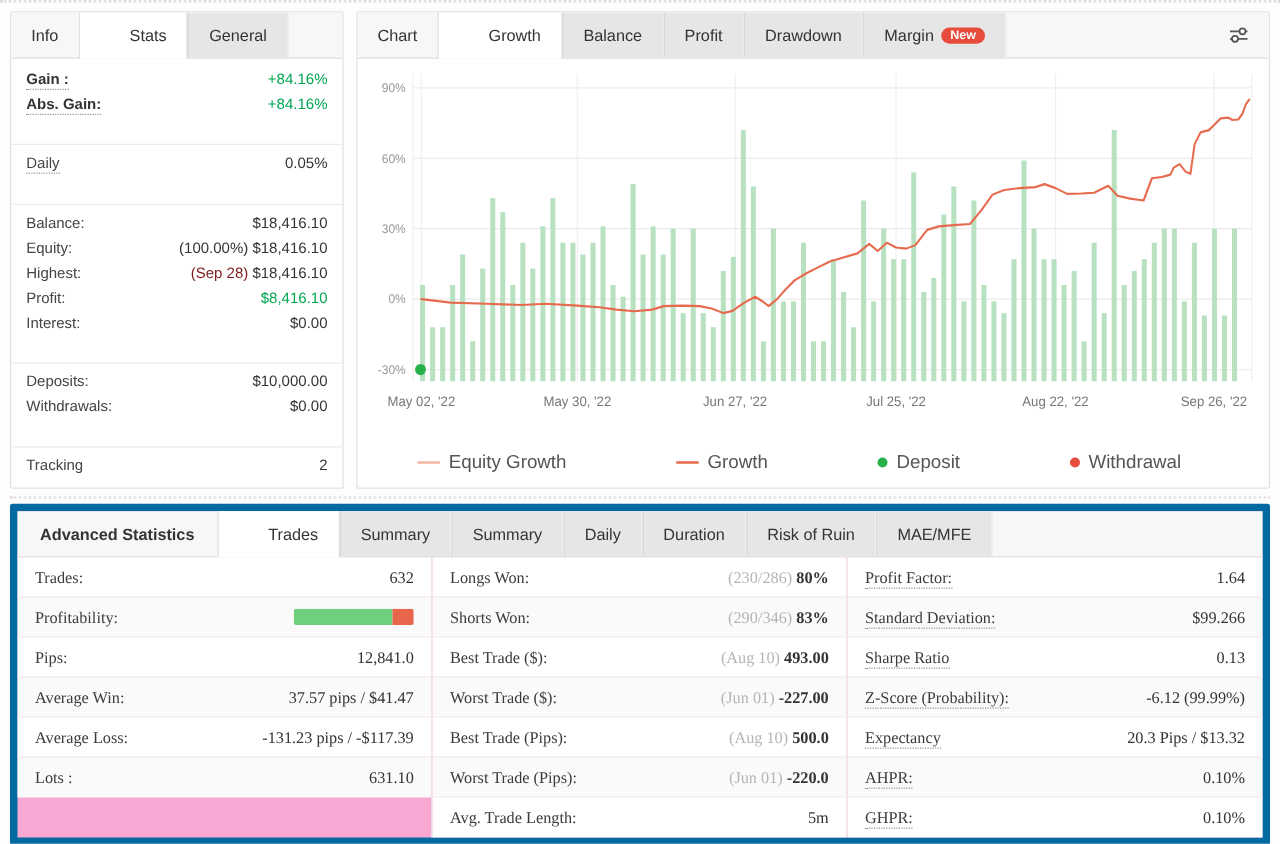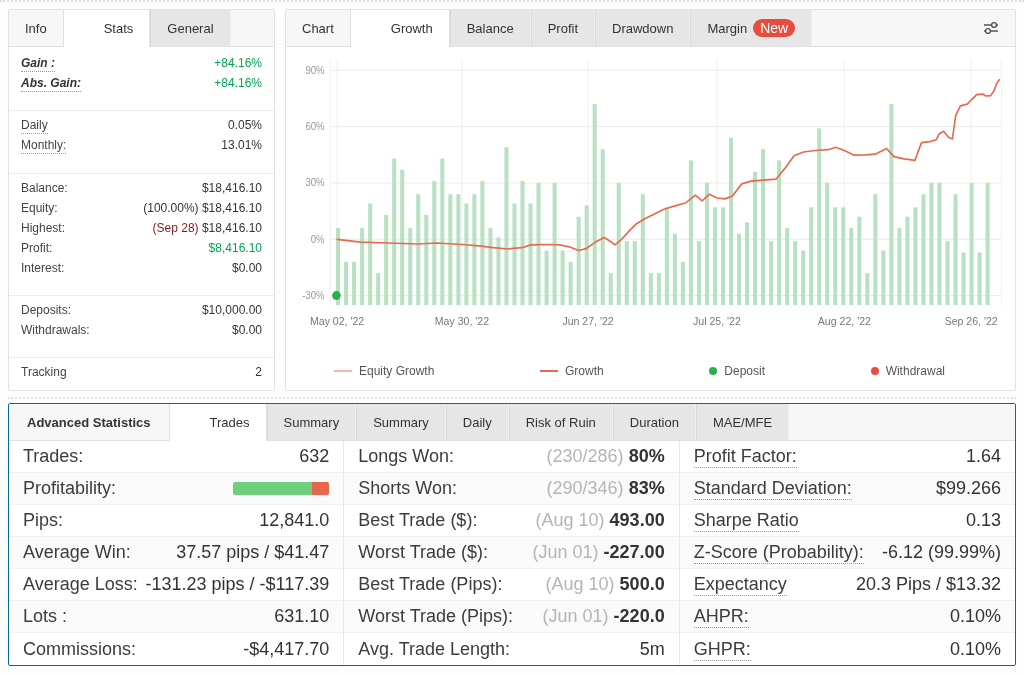--- a/index.html
+++ b/index.html
@@ -14,51 +14,51 @@
   .panel { background:#fff; border:1px solid #e2e2e2; border-radius:2px; overflow:hidden; }
   .left-panel { width:267px; display:flex; flex-direction:column; }
   .chart-panel { flex:1; display:flex; flex-direction:column; }
 
   
   .tabbar { background:#f7f7f7; border-bottom:1px solid #e0e0e0; display:flex; align-items:stretch; height:37px; flex:none; }
   .tab { font-size:13px; color:#333; padding:0 16px; display:flex; align-items:center; gap:6px; cursor:pointer; white-space:nowrap; }
   .tab.plain { background:transparent; }
   .tab.boxed { background:#e6e6e6; border-left:1px solid #d9d9d9; border-right:1px solid #efefef; }
   .tab.active { background:#fff; border-left:1px solid #e0e0e0; border-right:1px solid #e0e0e0; margin-bottom:-1px;padding-left:40px; }
-  .tab .badge { background:#e74c3c; color:#fff; font-size:14px; font-weight:400; padding:1px 7px; border-radius:9px; }
+  .tab .badge { background:#e74c3c; color:#fff; font-size:10px; font-weight:700; padding:1px 7px; border-radius:9px; }
   .tabbar .title-label { font-size:13px; font-weight:700; color:#333; padding:0 18px; display:flex; align-items:center; }
   .tabbar-spacer { flex:1; }
   .gear-wrap { display:flex; align-items:center; padding-right:14px; cursor:pointer; }
 
   
   .info-groups { flex:1; display:flex; flex-direction:column; justify-content:space-between; padding:2px 0 4px 0; }
   .info-group { padding:4px 0; }
   .info-group + .info-group { border-top:1px solid #ececec; }
   .info-row { display:flex; justify-content:space-between; align-items:center; padding:3px 12px; font-size:12px; }
   .info-row .lbl { color:#444; }
-  .info-row.em .lbl { font-weight:700; color:#333;font-style:italic; }
+  .info-row.em .lbl { font-weight:700; color:#333; }
   .u { border-bottom:1px dotted #9a9a9a; padding-bottom:1px; }
   .val { color:#333; text-align:right; }
   .val.green { color:#00a651; font-weight:400; }
   .val .muted { color:#7f1d1d; font-weight:400; }
 
   
   .chart-body { flex:1; padding:6px 4px 0 4px; }
   .legend { display:flex; justify-content:space-between; padding:4px 70px 12px 48px; }
-  .legend-item { display:flex; align-items:center; gap:7px; font-size:12px; color:#555; }
+  .legend-item { display:flex; align-items:center; gap:7px; font-size:15px; color:#555; }
   .sw-line { width:18px; height:0; border-top:2px solid; }
   .sw-dot { width:8px; height:8px; border-radius:50%; }
 
   
   .bottom-sep { border-top:2px dotted #e2e2e2; margin:6px 0 4px 0; }
-  .stats-panel { background:#f9a8d4; border:1px solid #0369a1; border-radius:2px; }
+  .stats-panel { background:#f9a8d4; border:6px solid #0369a1; border-radius:2px; }
   .stats-grid { display:grid; grid-template-columns:1fr 1fr 1fr; }
   .stat-col { border-right:1px solid #e8e8e8; }
   .stat-col:last-child { border-right:none; }
-  .stat-row { display:flex; justify-content:space-between; align-items:center; height:32px; padding:0 14px; font-size:18px; border-bottom:1px solid #f0f0f0; background:#fff; }
+  .stat-row { display:flex; justify-content:space-between; align-items:center; height:32px; padding:0 14px; font-size:13px; border-bottom:1px solid #f0f0f0; background:#fff;font-family:Liberation Serif, serif; }
   .stat-row.alt { background:#fafafa; }
   .stat-row:last-child { border-bottom:none; }
   .stat-row .lbl { color:#3c3c3c; }
   .stat-row .val { color:#333; }
   .stat-row .val .muted { color:#b5b5b5; }
   .stat-row .val .b { font-weight:700; }
   .profit-bar { width:96px; height:13px; display:flex; border-radius:2px; overflow:hidden; }
   .profit-bar .g { background:#6ecf7d; }
   .profit-bar .r { background:#e8664c; }
 
@@ -90,24 +90,20 @@
             </div>
             <div class="info-row em">
               <span class="lbl"><span class="u">Abs. Gain:</span></span>
               <span class="val green">+84.16%</span>
             </div>
           </div>
           <div class="info-group">
             <div class="info-row">
               <span class="lbl"><span class="u">Daily</span></span>
               <span class="val">0.05%</span>
-            </div>
-            <div class="info-row">
-              <span class="lbl"><span class="u">Monthly:</span></span>
-              <span class="val">13.01%</span>
             </div>
           </div>
           <div class="info-group">
             <div class="info-row">
               <span class="lbl"><span>Balance:</span></span>
               <span class="val">$18,416.10</span>
             </div>
             <div class="info-row">
               <span class="lbl"><span>Equity:</span></span>
               <span class="val">(100.00%) $18,416.10</span>
@@ -319,24 +315,24 @@
         <span class="tab boxed">
           <span>Summary</span>
         </span>
         <span class="tab boxed">
           <span>Summary</span>
         </span>
         <span class="tab boxed">
           <span>Daily</span>
         </span>
         <span class="tab boxed">
+          <span>Duration</span>
+        </span>
+        <span class="tab boxed">
           <span>Risk of Ruin</span>
-        </span>
-        <span class="tab boxed">
-          <span>Duration</span>
         </span>
         <span class="tab boxed">
           <span>MAE/MFE</span>
         </span>
       </div>
     <div class="stats-grid" id="stats-grid">
         <div class="stat-col">
           <div class="stat-row">
             <span class="lbl"><span>Trades:</span></span>
             <span class="val"><span>632</span></span>
@@ -357,24 +353,20 @@
             <span class="val"><span>37.57 pips / $41.47</span></span>
           </div>
           <div class="stat-row">
             <span class="lbl"><span>Average Loss:</span></span>
             <span class="val"><span>-131.23 pips / -$117.39</span></span>
           </div>
           <div class="stat-row alt">
             <span class="lbl"><span>Lots :</span></span>
             <span class="val"><span>631.10</span></span>
           </div>
-          <div class="stat-row">
-            <span class="lbl"><span>Commissions:</span></span>
-            <span class="val"><span>-$4,417.70</span></span>
-          </div>
         </div>
         <div class="stat-col">
           <div class="stat-row">
             <span class="lbl"><span>Longs Won:</span></span>
             <span class="val"><span class="muted">(230/286) </span><span class="b">80%</span></span>
           </div>
           <div class="stat-row alt">
             <span class="lbl"><span>Shorts Won:</span></span>
             <span class="val"><span class="muted">(290/346) </span><span class="b">83%</span></span>
           </div>

